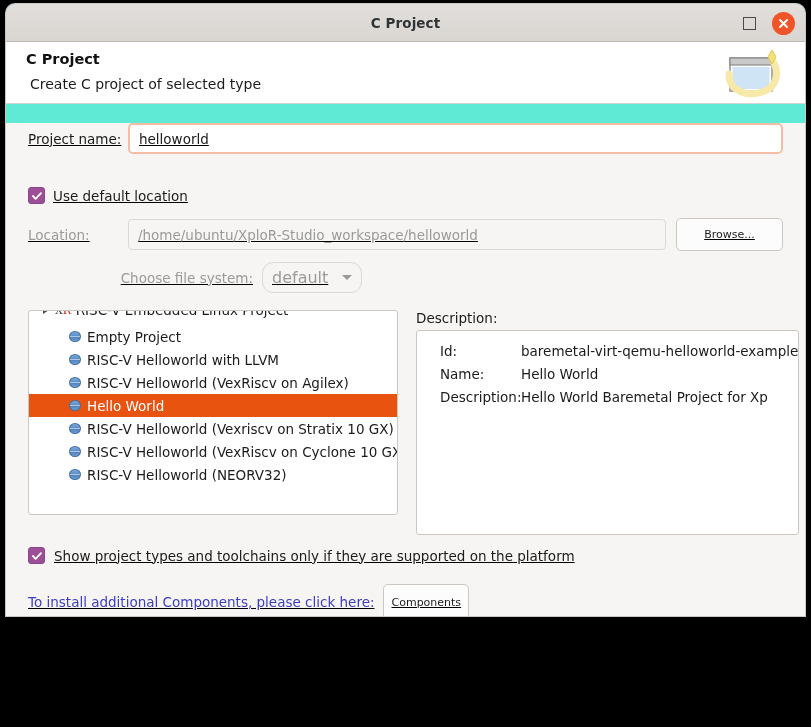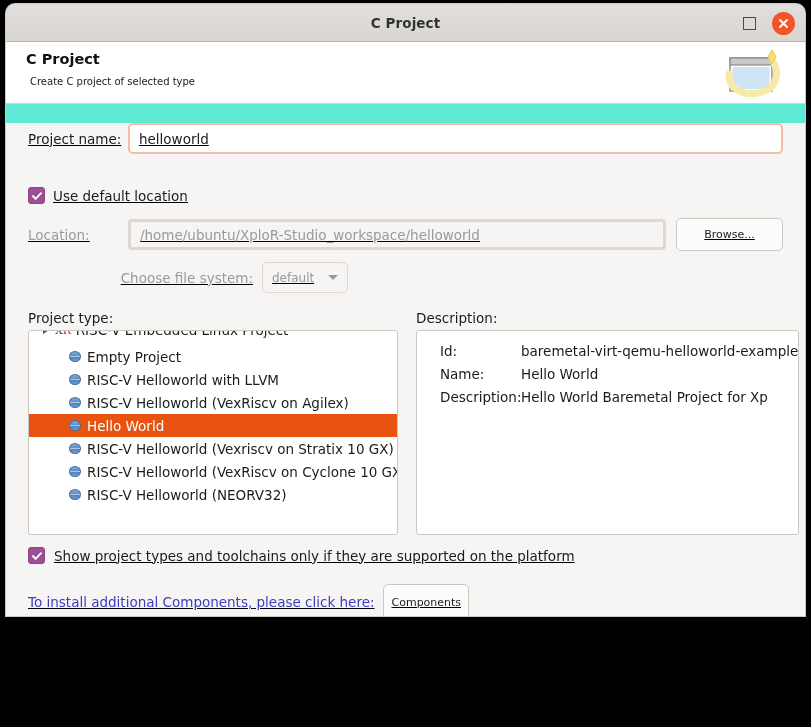--- a/index.html
+++ b/index.html
@@ -55,21 +55,21 @@
     position: relative;
     height: 62px;
     background: #ffffff;
     border-bottom: 1px solid #d6d2ce;
     padding: 9px 0 0 20px;
   }
   .header h1 {
     margin: 0; font-size: 14.5px; font-weight: bold; color: #111;
   }
   .header p {
-    margin: 9px 0 0 4px; font-size: 10px; color: #1b1b1b;
+    margin: 9px 0 0 4px; font-size: 14px; color: #1b1b1b;
   }
   .header-icon {
     position: absolute; right: 18px; top: 4px;
     width: 66px; height: 56px;
   }
 
   
   .body {
     position: relative;
     height: 566px;
@@ -77,21 +77,21 @@
     padding: 0 22px;
   }
 
   .row { display: flex; align-items: center; text-decoration: underline; }
 
   .lbl { font-size: 13.5px; color: #1b1b1b; white-space: nowrap; }
   .lbl.dim { color: #9a9a98; }
 
   .field {
     height: 31px;
-    border: 3px solid #4c1d95;
+    border: 1px solid #4c1d95;
     border-radius: 4px;
     background: #fff;
     font-size: 13.5px;
     color: #1b1b1b;
     padding: 0 9px;
     display: flex; align-items: center;
     font-family: "DejaVu Sans", "Liberation Sans", sans-serif;
   }
   .field.focused {
     border: 2px solid #f5bda5;
@@ -123,22 +123,22 @@
   
   .cb {
     width: 17px; height: 17px; border-radius: 3px;
     background: #9c4f96; border: 1px solid #8d4588;
     display: flex; align-items: center; justify-content: center;
     flex: 0 0 auto;
   }
 
   
   .select {
-    height: 31px; border: 1px solid #ddd8d4; border-radius: 5px;
-    background: #f6f5f4; color: #9a9a98; font-size: 12px;
+    height: 31px; border: 1px solid #ddd8d4; border-radius: 11px;
+    background: #f6f5f4; color: #9a9a98; font-size: 16px;
     display: flex; align-items: center; gap: 14px;
     padding: 0 9px;
   }
   .caret {
     width: 0; height: 0;
     border-left: 5px solid transparent;
     border-right: 5px solid transparent;
     border-top: 5.5px solid #9a9a98;
   }
 
@@ -274,21 +274,20 @@
       <div class="lbl dim" style="width:234px; text-align:right; padding-right:9px;">Choose file system:</div>
       <div class="select">
         <span>default</span>
         <span class="caret"></span>
       </div>
     </div>
 
     <div style="display:flex; gap:18px; margin-top:17px;">
 
       <div style="width:370px;">
-        <div class="panel-label">Project type:</div>
         <div class="tree" style="height:205px;" id="tree">
             <div class="tree-item clipped-top">
               <div class="ti-inner">
                 <span style="display: inline-block; width: 8px;"></span>
                 <span class="twisty">
                   <span class="tri-right"></span>
                 </span>
                 <span class="xr-icon"><span class="x">X</span><span class="r">R</span></span>
                 <span>RISC-V Embedded Linux Project</span>
               </div>

